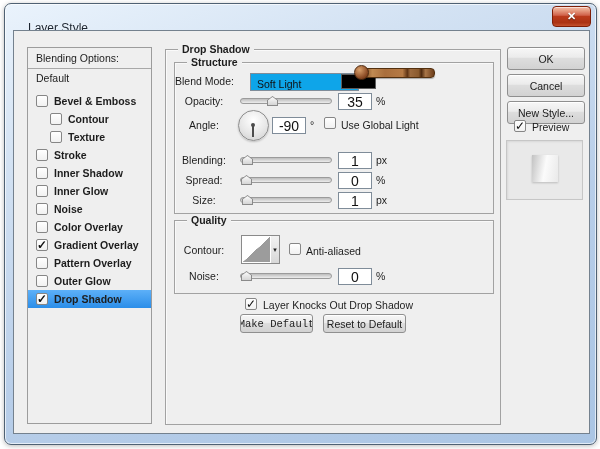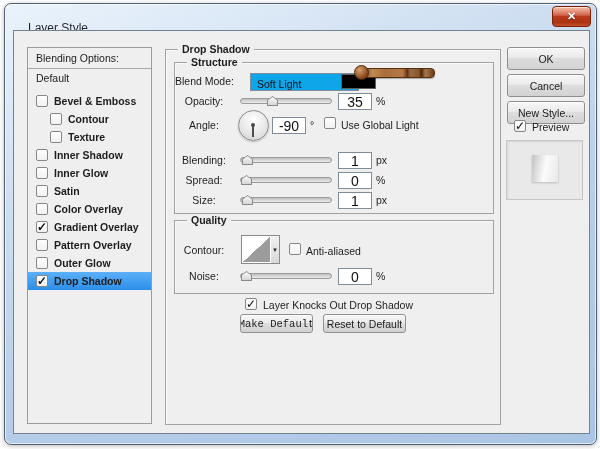--- a/index.html
+++ b/index.html
@@ -120,29 +120,33 @@
           <div class="sb-item indent">
               <span class="cb"></span>
               <span>Contour</span>
             </div>
           <div class="sb-item indent">
               <span class="cb"></span>
               <span>Texture</span>
             </div>
           <div class="sb-item">
               <span class="cb"></span>
+              <span>Stroke</span>
+            </div>
+          <div class="sb-item">
+              <span class="cb"></span>
               <span>Inner Shadow</span>
             </div>
           <div class="sb-item">
               <span class="cb"></span>
               <span>Inner Glow</span>
             </div>
           <div class="sb-item">
               <span class="cb"></span>
-              <span>Satin</span>
+              <span>Noise</span>
             </div>
           <div class="sb-item">
               <span class="cb"></span>
               <span>Color Overlay</span>
             </div>
           <div class="sb-item">
               <span class="cb checked">✓</span>
               <span>Gradient Overlay</span>
             </div>
           <div class="sb-item">

